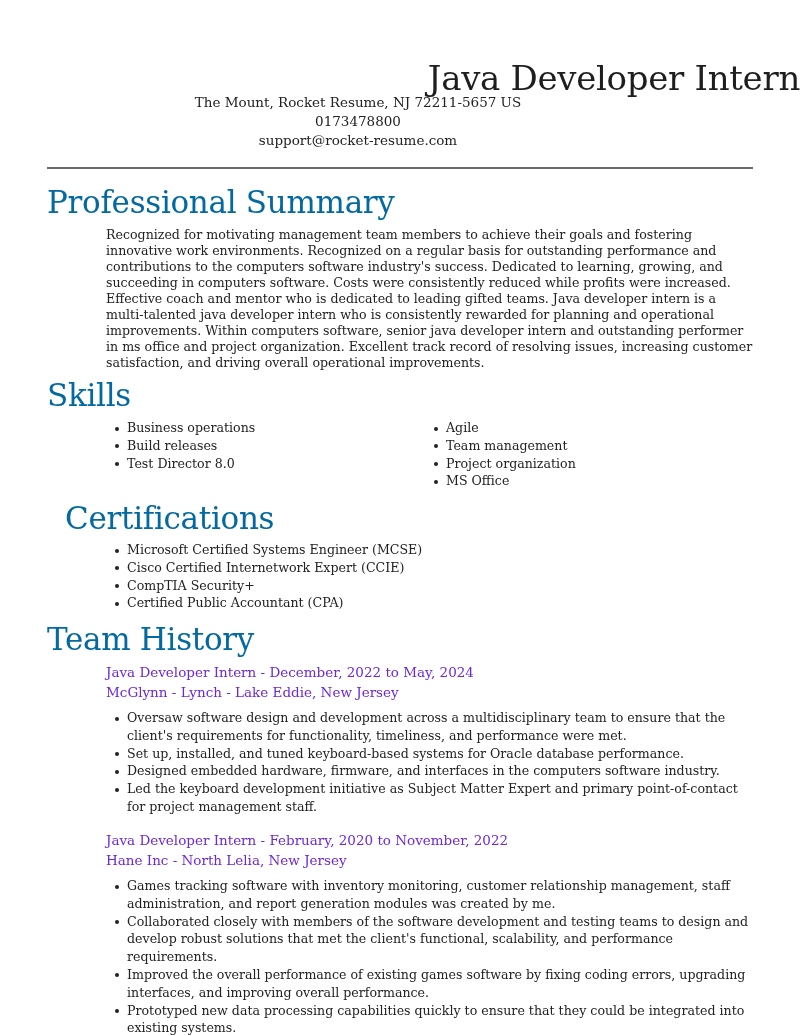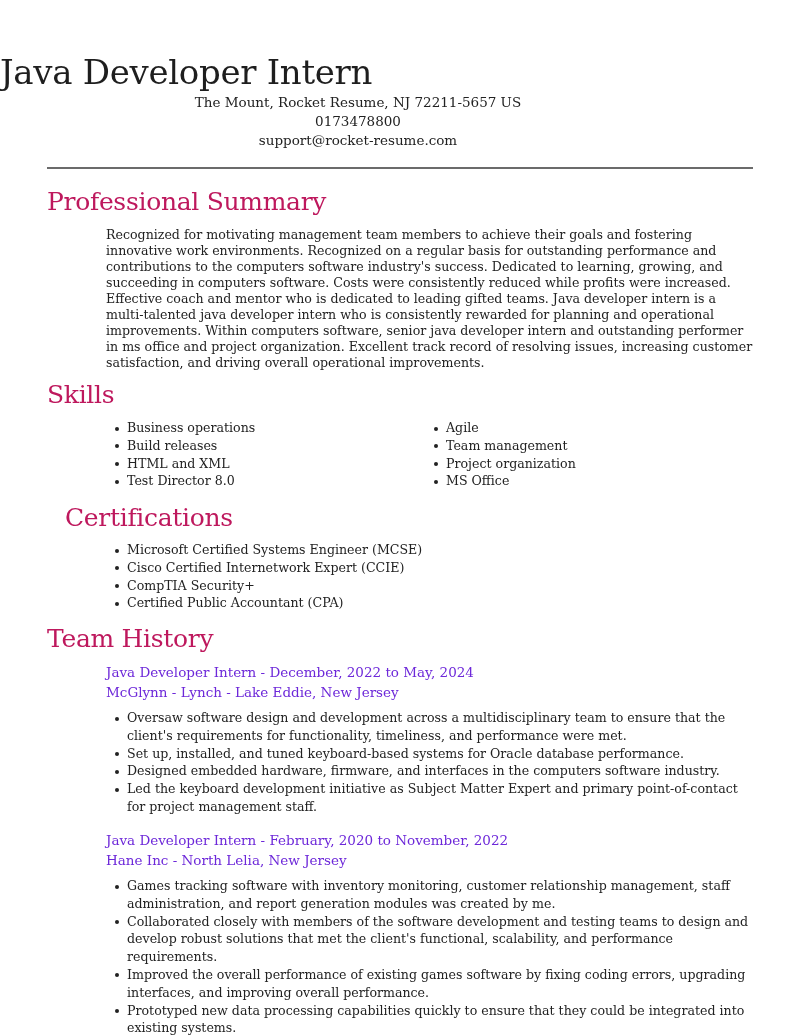--- a/index.html
+++ b/index.html
@@ -5,40 +5,40 @@
     * { box-sizing: border-box; margin: 0; padding: 0; }
     html, body { width: 800px; height: 1035px; background: #ffffff; overflow: hidden; }
     body {
       font-family: "DejaVu Serif", "Liberation Serif", serif;
       color: #222222;
       position: relative;
     }
     .page { position: absolute; left: 0; top: 0; width: 800px; height: 1035px; }
 
     .name {
-      position: absolute; left: 0; top: 50px; width: 800px;
-      text-align: left; font-size: 34px; font-weight: normal; color: #1e1e1e;
+      position: absolute; left: 0; top: 56px; width: 800px;
+      text-align: right; font-size: 34px; font-weight: normal; color: #1e1e1e;
       letter-spacing: -0.3px; line-height: 44px;
     }
     .contact {
       position: absolute; left: 0; width: 716px; text-align: center;
       font-size: 13.5px; line-height: 19px; color: #222;
     }
     .contact.addr { top: 93px; }
     .contact.phone { top: 112px; }
     .contact.email { top: 131px; }
 
     .divider {
       position: absolute; left: 47px; top: 167px; width: 706px; height: 2px;
       background: #6b6b6b;
     }
 
     .section-title {
-      position: absolute; left: 47px; font-size: 25px; font-weight: normal;
-      color: #be185d; line-height: 32px; letter-spacing: -0.3px;
+      position: absolute; left: 47px; font-size: 31px; font-weight: normal;
+      color: #0369a1; line-height: 32px; letter-spacing: -0.3px;
     }
 
     .summary {
       position: absolute; left: 106px; top: 227px; width: 650px;
       font-size: 12.6px; line-height: 16px; color: #222;
     }
 
     ul.bullets { list-style: none; position: absolute; }
     ul.bullets li {
       position: relative; padding-left: 21px;
@@ -72,21 +72,20 @@
 
   <div class="divider"></div>
 
   <h2 class="section-title" style="top:186px;">Professional Summary</h2>
   <p class="summary">Recognized for motivating management team members to achieve their goals and fostering innovative work environments. Recognized on a regular basis for outstanding performance and contributions to the computers software industry's success. Dedicated to learning, growing, and succeeding in computers software. Costs were consistently reduced while profits were increased. Effective coach and mentor who is dedicated to leading gifted teams. Java developer intern is a multi-talented java developer intern who is consistently rewarded for planning and operational improvements. Within computers software, senior java developer intern and outstanding performer in ms office and project organization. Excellent track record of resolving issues, increasing customer satisfaction, and driving overall operational improvements.</p>
 
   <h2 class="section-title" style="top:379px;">Skills</h2>
   <ul class="bullets skills-left">
     <li>Business operations</li>
     <li>Build releases</li>
-    <li>HTML and XML</li>
     <li>Test Director 8.0</li>
   </ul>
   <ul class="bullets skills-right">
     <li>Agile</li>
     <li>Team management</li>
     <li>Project organization</li>
     <li>MS Office</li>
   </ul>
 
   <h2 class="section-title" style="top:502px;margin-left:18px;">Certifications</h2>

